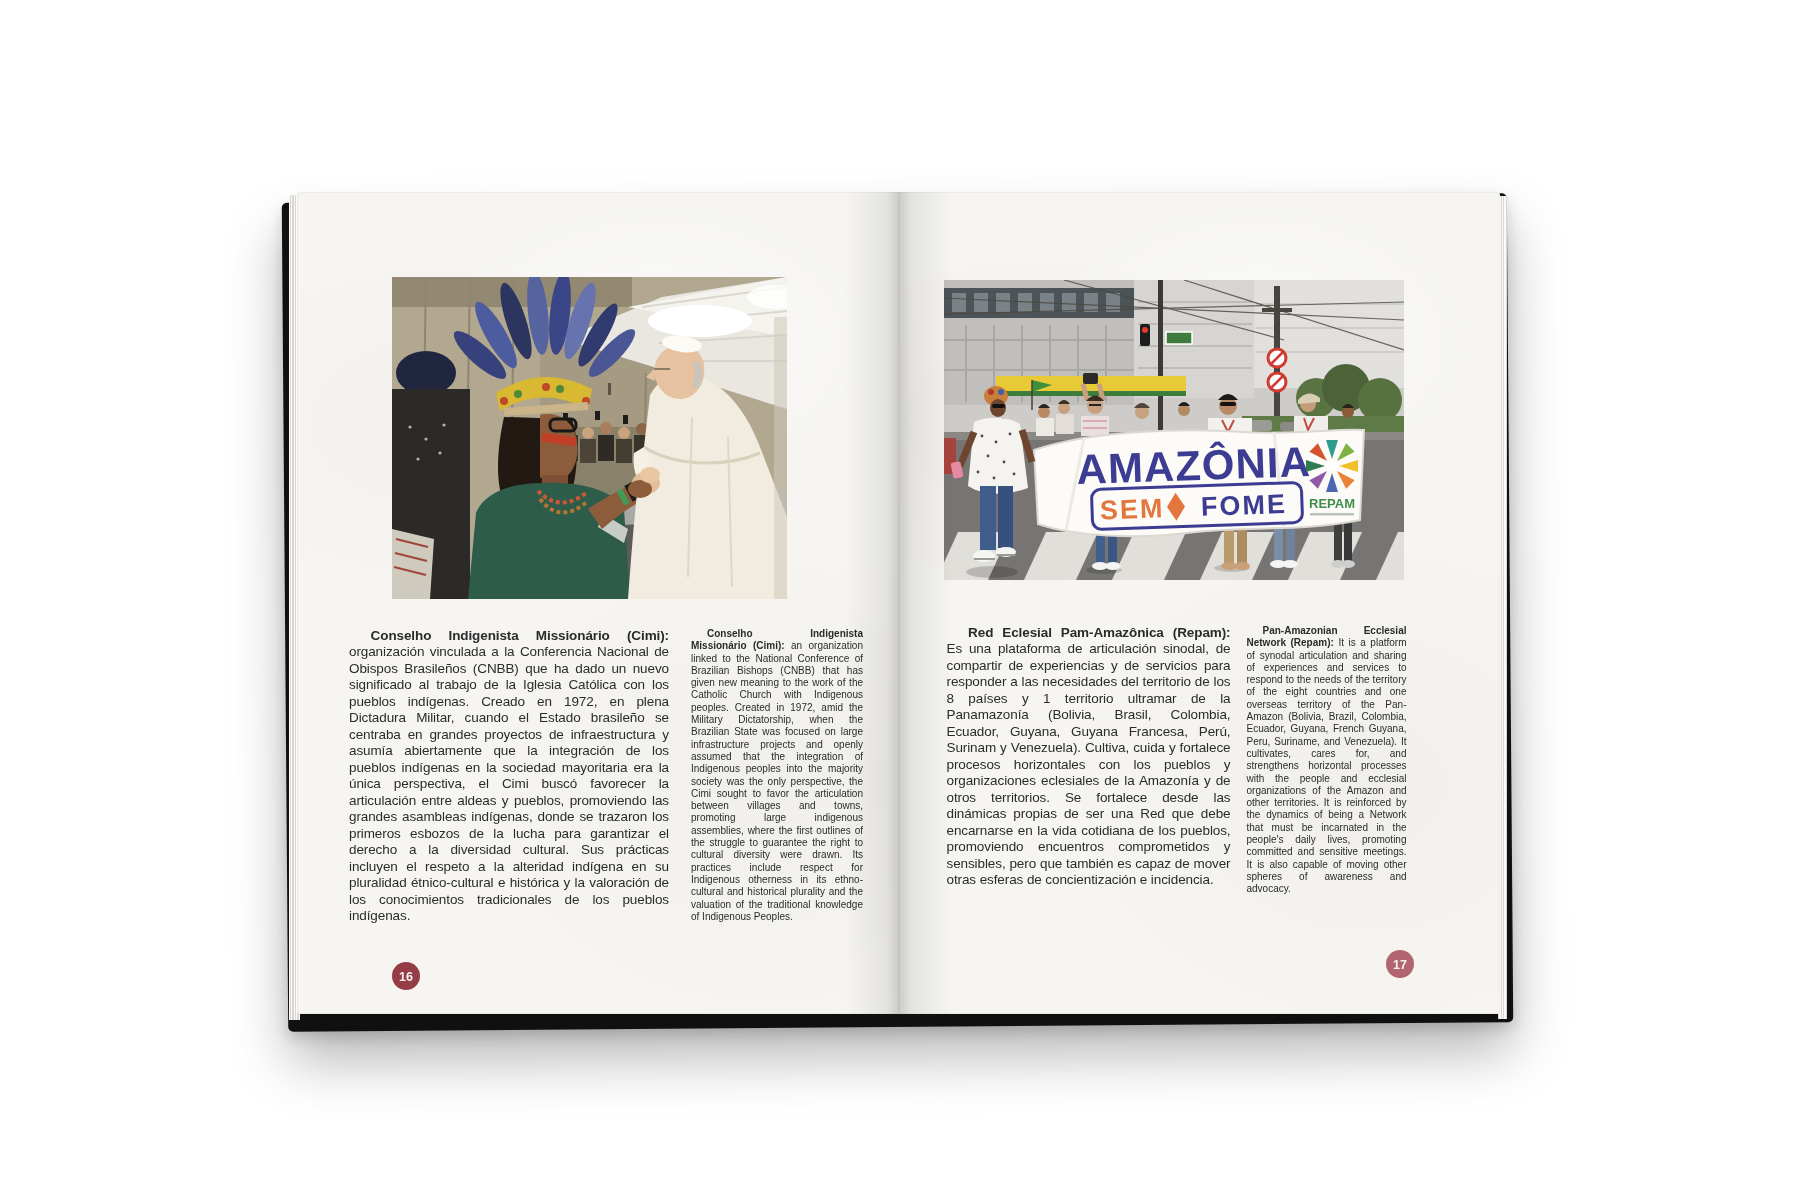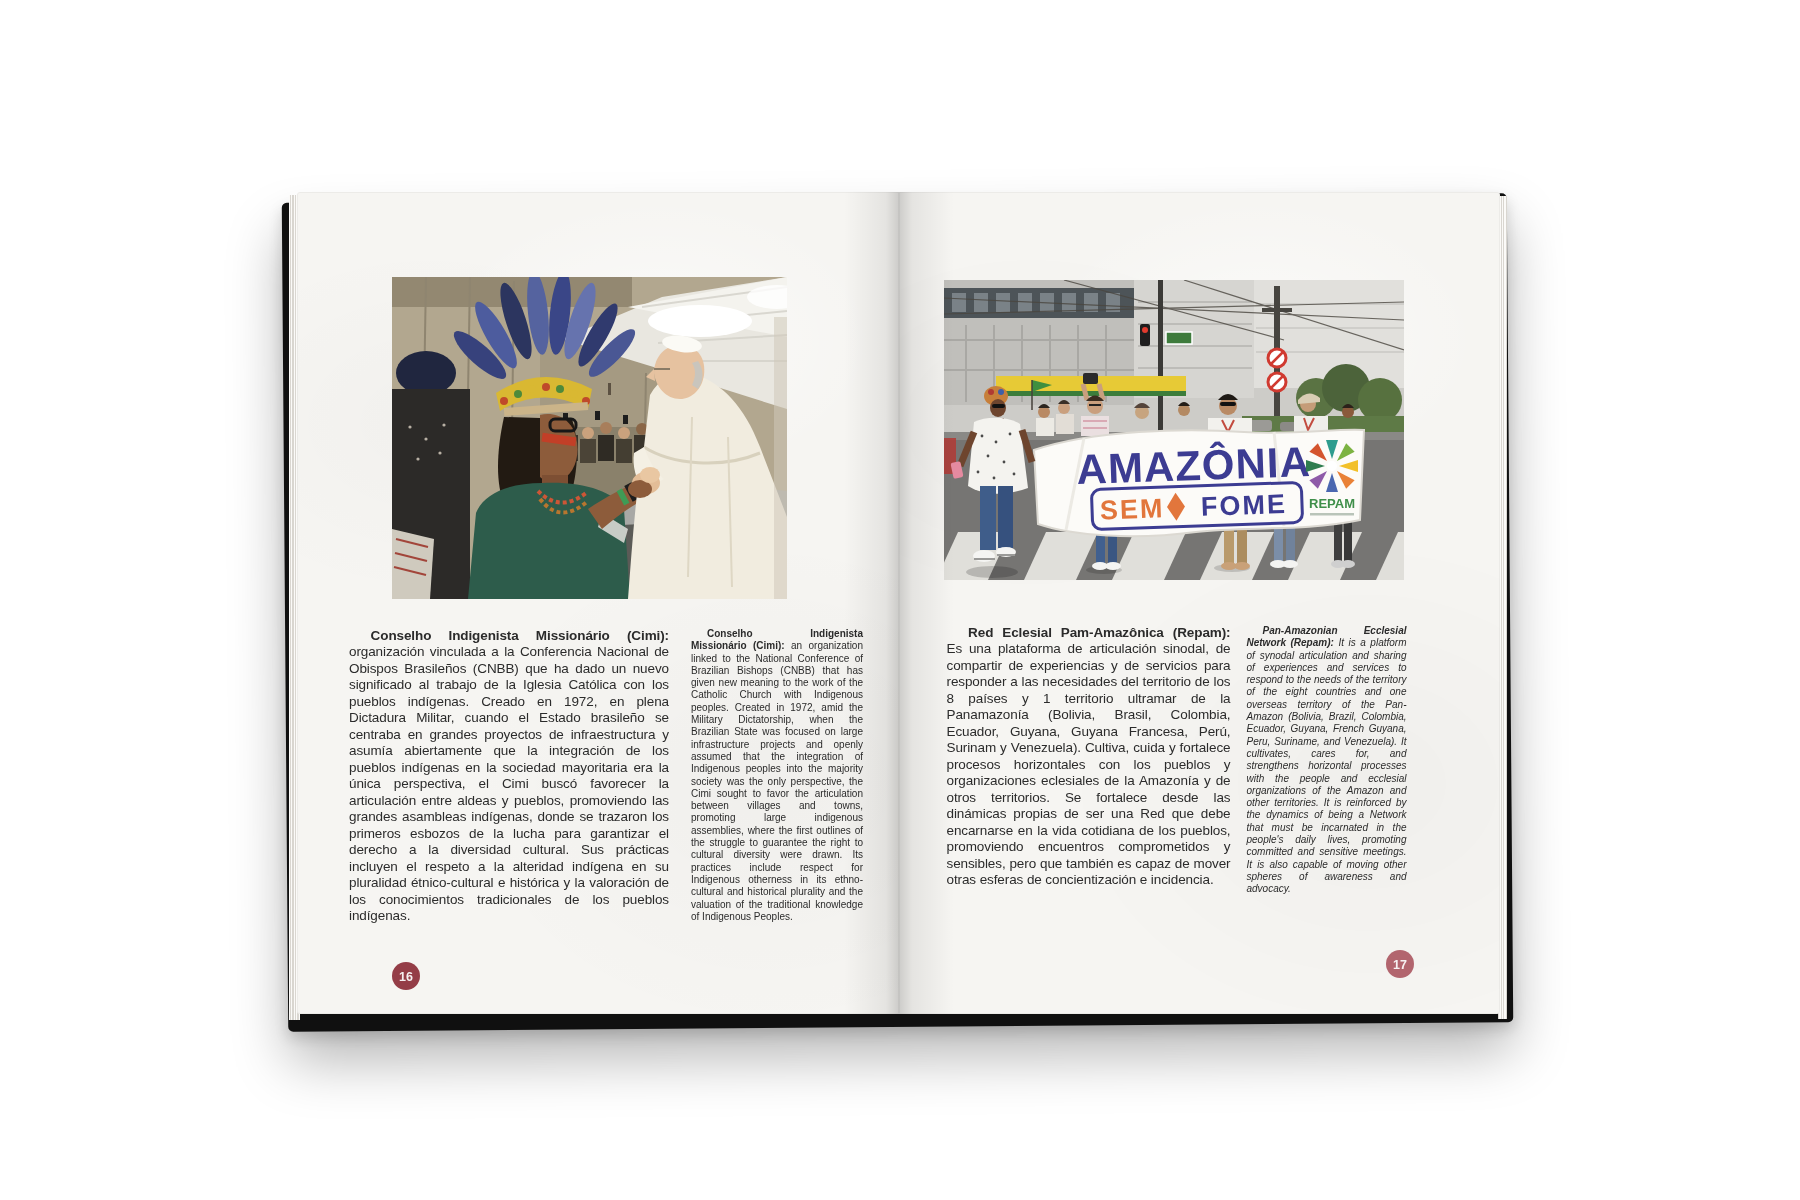--- a/index.html
+++ b/index.html
@@ -54,21 +54,21 @@
   .captions{position:absolute;display:flex;color:#2b2b2b;}
   .captions-left{left:52px;top:436px;width:520px;gap:22px;}
   .captions-right{left:48px;top:433px;width:462px;gap:16px;}
   .cap{margin:0;text-align:justify;text-indent:1.6em;}
   .cap b{font-weight:700;}
   .cap-es{font-size:13.5px;line-height:1.22;letter-spacing:-0.1px;}
   .captions-left .cap-es{width:320px;}
   .captions-right .cap-es{width:284px;}
   .cap-en{font-size:10px;line-height:1.23;}
   .captions-left .cap-en{width:172px;}
-  .captions-right .cap-en{width:160px;font-style:italic;}
+  .captions-right .cap-en{width:160px;}
   .page-num{position:absolute;width:28px;height:28px;}
   .pn-left{left:95px;top:770px;}
   .pn-right{left:487px;top:758px;}
 </style>
 </head>
 <body>
 
 <div class="stage">
   <div class="book">
     <div class="book-underlay"></div>

